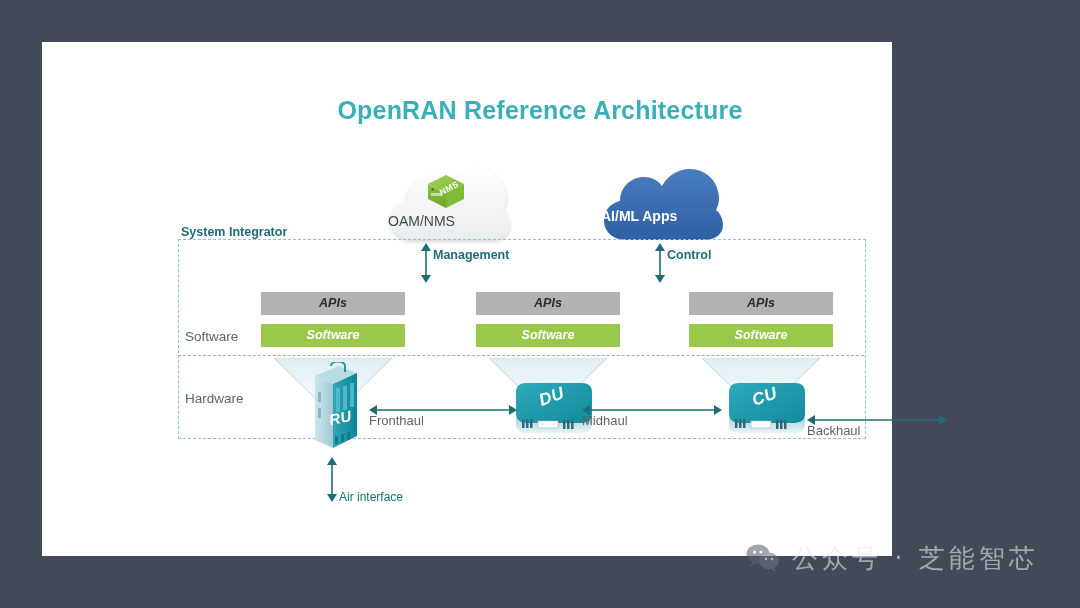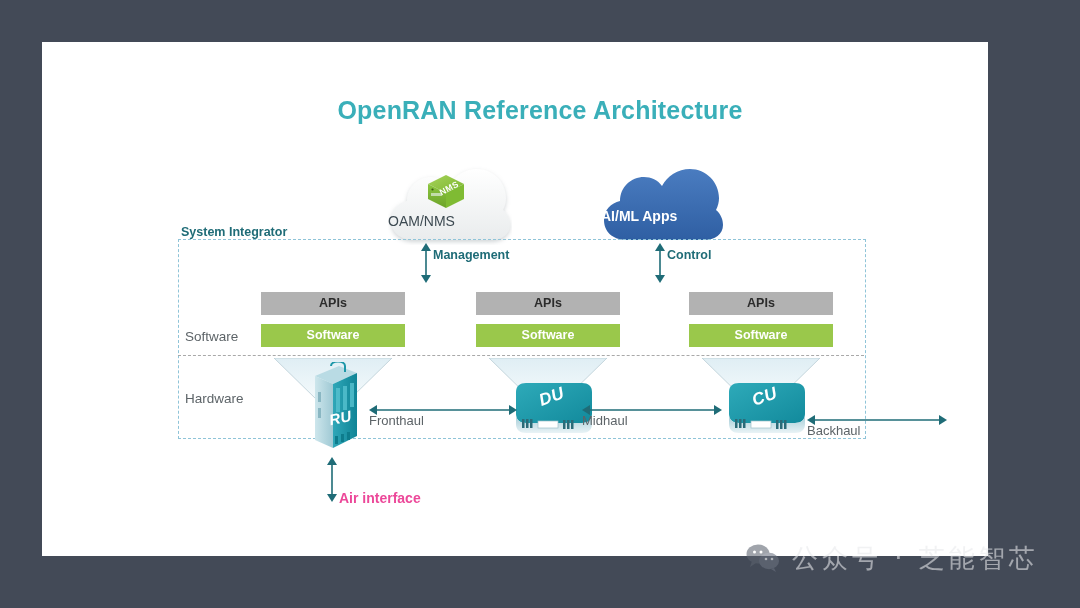--- a/index.html
+++ b/index.html
@@ -3,21 +3,21 @@
 <meta charset="utf-8">
 <style>
   html,body{margin:0;padding:0;}
   body{
     width:1080px;height:608px;overflow:hidden;
     background:#434a57;
     font-family:"Liberation Sans","DejaVu Sans",sans-serif;
     position:relative;
   }
   .card{
-    position:absolute;left:42px;top:42px;width:946px;height:514px;
+    position:absolute;left:42px;top:42px;width:850px;height:514px;
     background:#ffffff;
   }
   
   .title{
     position:absolute;left:0;top:54px;width:996px;text-align:center;
     font-size:25px;font-weight:bold;color:#3aafb9;letter-spacing:.2px;
   }
   
   .cloud-wrap{position:absolute;}
   .cloud{position:absolute;left:0;top:0;}
@@ -63,21 +63,21 @@
   .row-label{
     position:absolute;font-size:13.5px;color:#5d6468;
   }
   #software-row-label{left:143px;top:287px;}
   #hardware-row-label{left:143px;top:349px;}
 
   
   .stack{position:absolute;width:144px;}
   .bar{
     height:23px;line-height:23px;text-align:center;
-    font-size:12.5px;font-weight:bold;
+    font-size:12.5px;font-weight:bold;font-style:italic;
   }
   .bar.apis{background:#b2b2b2;color:#2b2b2b;}
   .bar.software{background:#9ac84b;color:#ffffff;margin-top:9px;}
   #stack-ru{left:219px;top:250px;}
   #stack-du{left:434px;top:250px;}
   #stack-cu{left:647px;top:250px;}
 
   
   .funnel{position:absolute;width:118px;height:42px;}
   #funnel-ru{left:232px;top:316px;}
@@ -104,21 +104,21 @@
     font-size:13px;color:#5d6468;white-space:nowrap;
   }
   #fronthaul-link{left:327px;top:361px;width:148px;}
   #midhaul-link{left:540px;top:361px;width:140px;}
   #backhaul-link{left:765px;top:371px;width:140px;}
 
   
   #air-link{position:absolute;left:283px;top:415px;height:45px;}
   #air-link .lbl{
     position:absolute;left:14px;top:33px;white-space:nowrap;
-    font-size:14px;font-weight:bold;color:#ec4899;
+    font-size:12px;font-weight:normal;color:#0f766e;
   }
 
   
   .watermark{
     position:absolute;left:746px;top:537px;height:42px;
     display:flex;align-items:center;gap:12px;
     opacity:.58;
   }
   .wm-text{
     font-size:26px;color:#e8e9ec;letter-spacing:4px;

